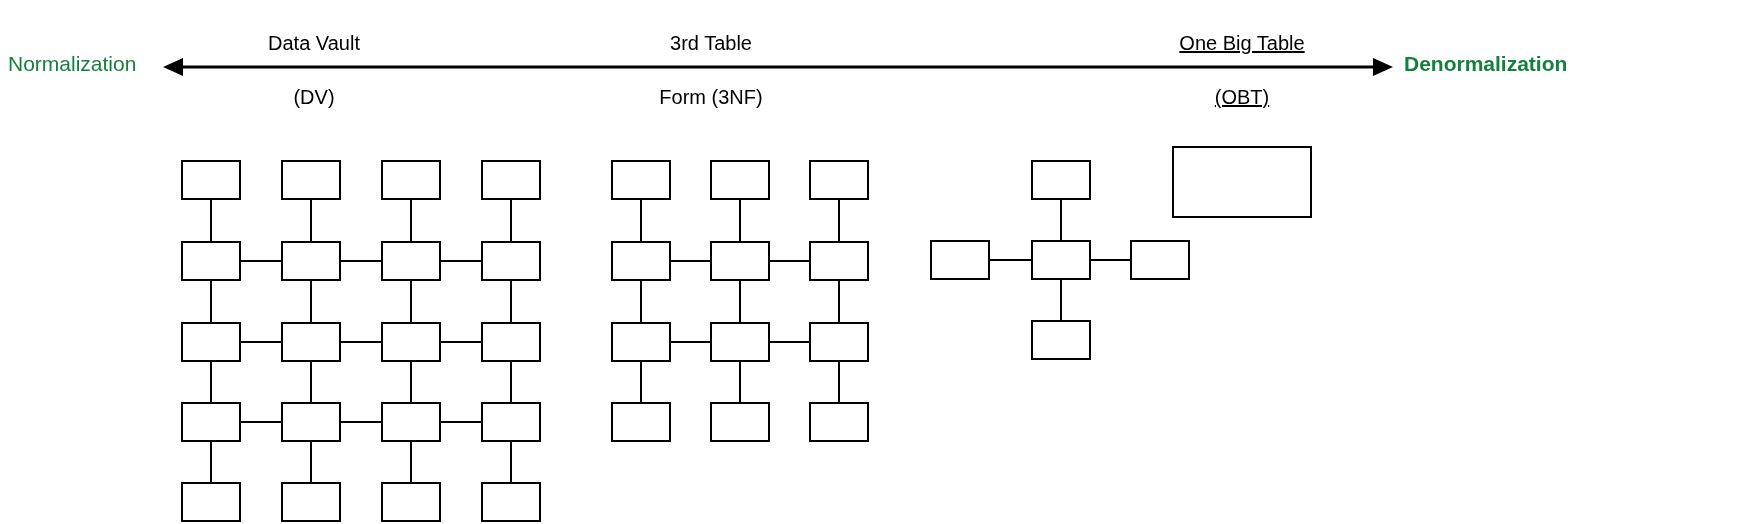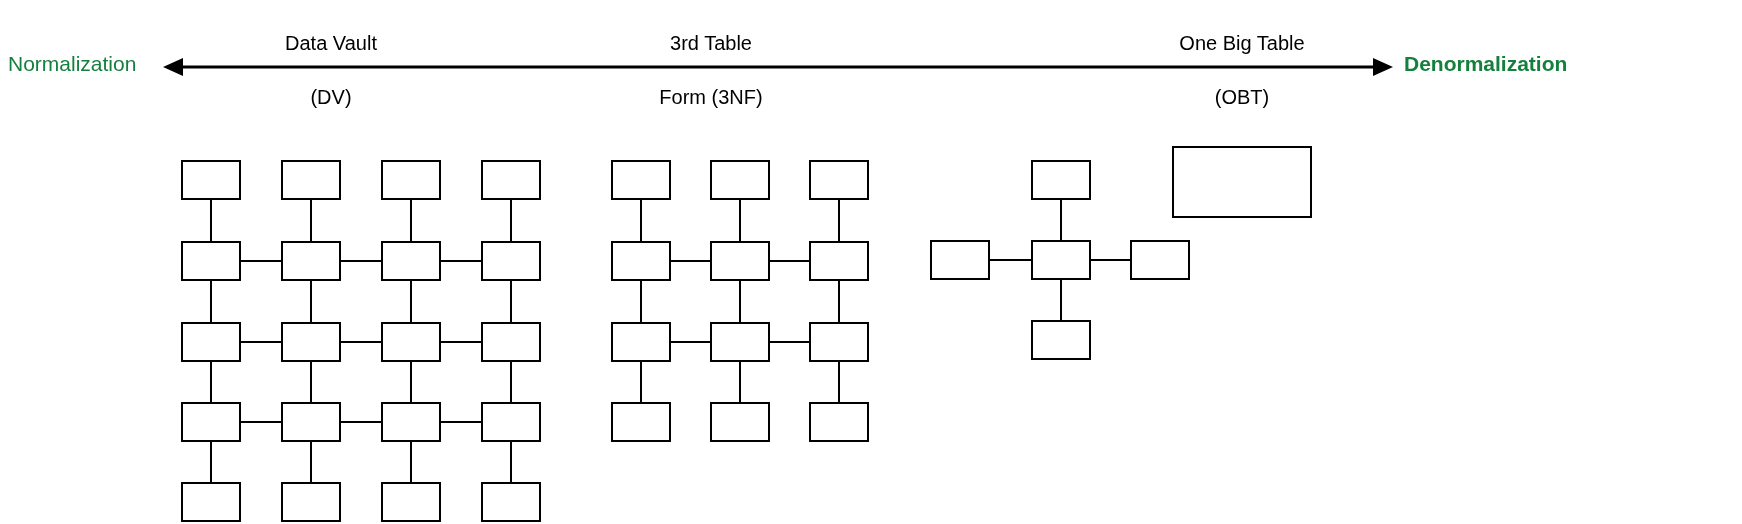--- a/index.html
+++ b/index.html
@@ -35,24 +35,24 @@
     font-weight: bold;
   }
   .group-label {
     position: absolute;
     font-size: 20px;
     line-height: 27px;
     text-align: center;
     color: #000000;
     white-space: pre-line;
   }
-  #group-label-dv   { left: 181px;  top: 3px;  width: 300px; }
+  #group-label-dv   { left: 164px;  top: 3px;  width: 300px; }
   #group-label-3nf  { left: 561px;  top: 3px;  width: 300px; }
   #group-label-dim  { left: 811px;  top: 3px;  width: 280px; }
-  #group-label-obt  { left: 1092px; top: 3px;  width: 300px; }
+  #group-label-obt  { left: 1092px; top: 3px;  width: 300px; text-decoration: underline; }
 
   #spectrum-arrow {
     position: absolute;
     left: 163px;
     top: 55px;
     width: 1230px;
     height: 24px;
   }
   .node-box {
     position: absolute;

